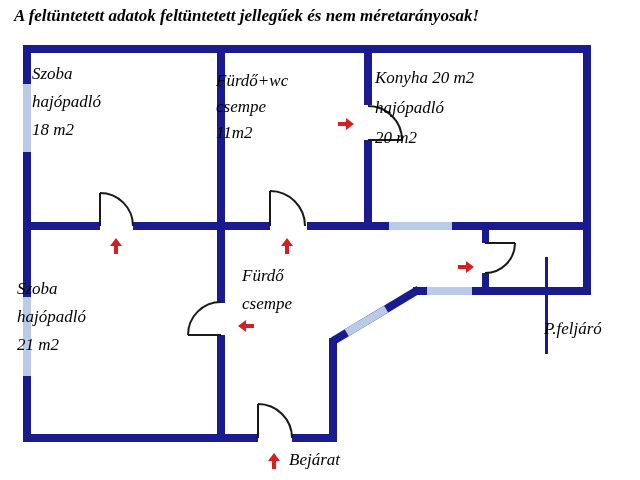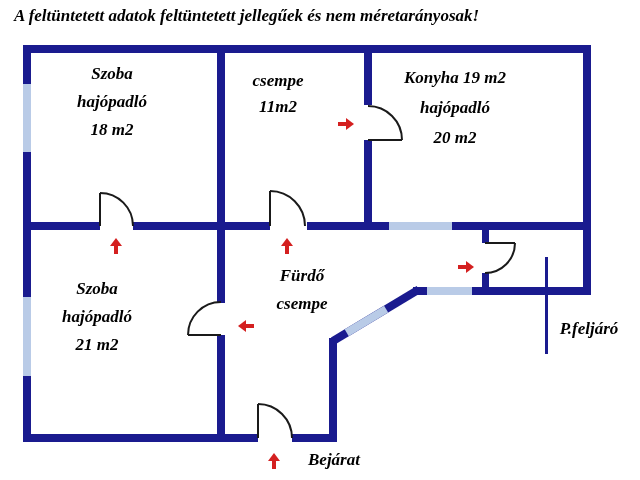--- a/index.html
+++ b/index.html
@@ -18,22 +18,22 @@
   .diag{
     position:absolute;left:333px;top:337px;width:100px;height:8px;
     background:var(--wall,#1a1b8f);
     transform:rotate(-31deg);transform-origin:0 4px;
   }
   .diag .win{left:16px;top:0;width:46px;height:8px;}
   .thinline{position:absolute;left:545px;top:257px;width:3px;height:97px;background:var(--wall,#1a1b8f);}
   .doors{position:absolute;left:0;top:0;}
   .doors path{stroke:var(--door,#1a1a1a);stroke-width:2;fill:none;}
   .label{
-    position:absolute;font-weight:bold;font-style:italic;
-    font-size:17px;text-align:center;white-space:nowrap;
+    position:absolute;font-weight:normal;font-style:italic;
+    font-size:17px;text-align:left;white-space:nowrap;
   }
   .lh28{line-height:28px;} .lh26{line-height:26px;} .lh30{line-height:30px;}
   .arrow{position:absolute;width:18px;height:14px;}
   .arrow svg{display:block;}
   .arrow rect,.arrow polygon{fill:var(--arrow,#d42020);}
   .rot-up{transform:rotate(-90deg);}
   .rot-left{transform:rotate(180deg);}
 </style>
 </head>
 <body>
@@ -123,25 +123,26 @@
         <polygon points="9,1 9,13 17,7"></polygon>
       </svg>
   </div>
 
   <div class="label lh28" style="left:32px;top:60px;width:160px">
     <div>Szoba</div>
     <div>hajópadló</div>
     <div>18 m2</div>
   </div>
   <div class="label lh26" style="left:216px;top:68px;width:124px">
+    <div>Fürdő+wc</div>
     <div>csempe</div>
     <div>11m2</div>
   </div>
   <div class="label lh30" style="left:375px;top:63px;width:160px">
-    <div>Konyha 19 m2</div>
+    <div>Konyha 20 m2</div>
     <div>hajópadló</div>
     <div>20 m2</div>
   </div>
   <div class="label lh28" style="left:17px;top:275px;width:160px">
     <div>Szoba</div>
     <div>hajópadló</div>
     <div>21 m2</div>
   </div>
   <div class="label lh28" style="left:242px;top:262px;width:120px">
     <div>Fürdő</div>

